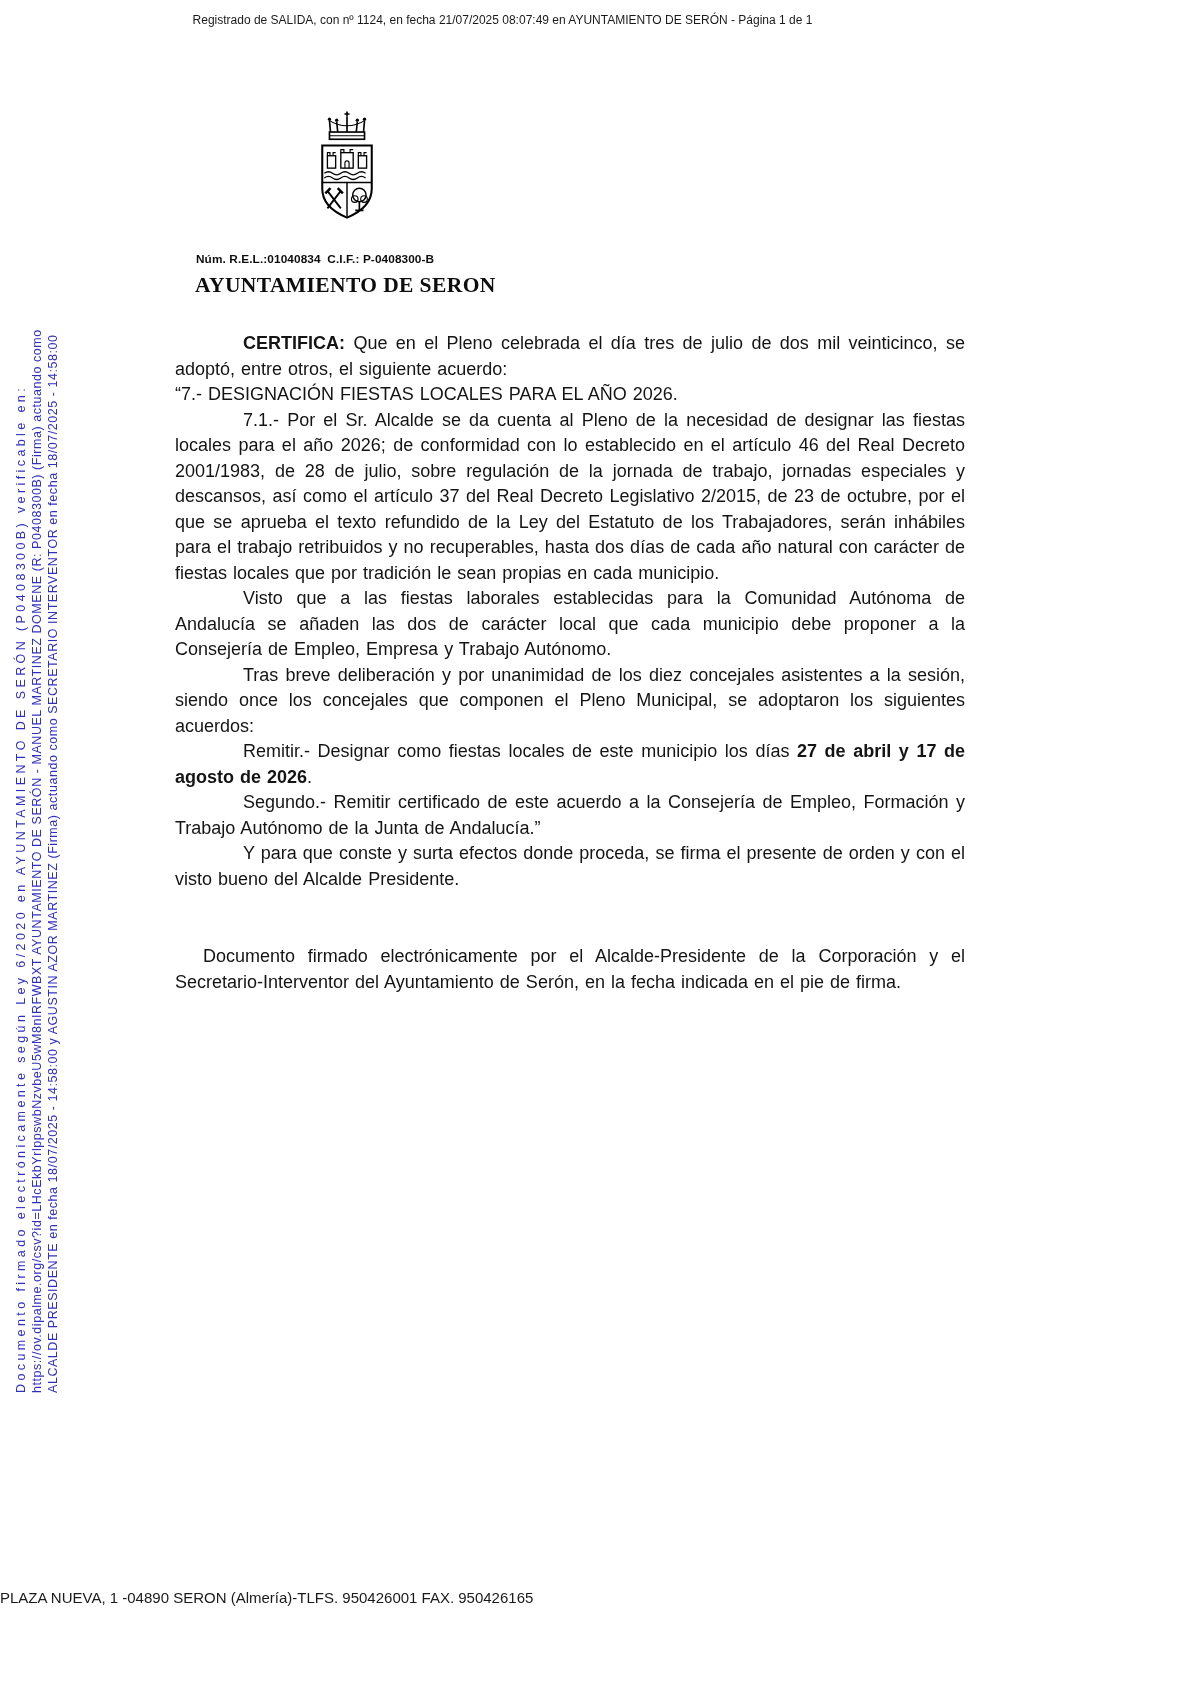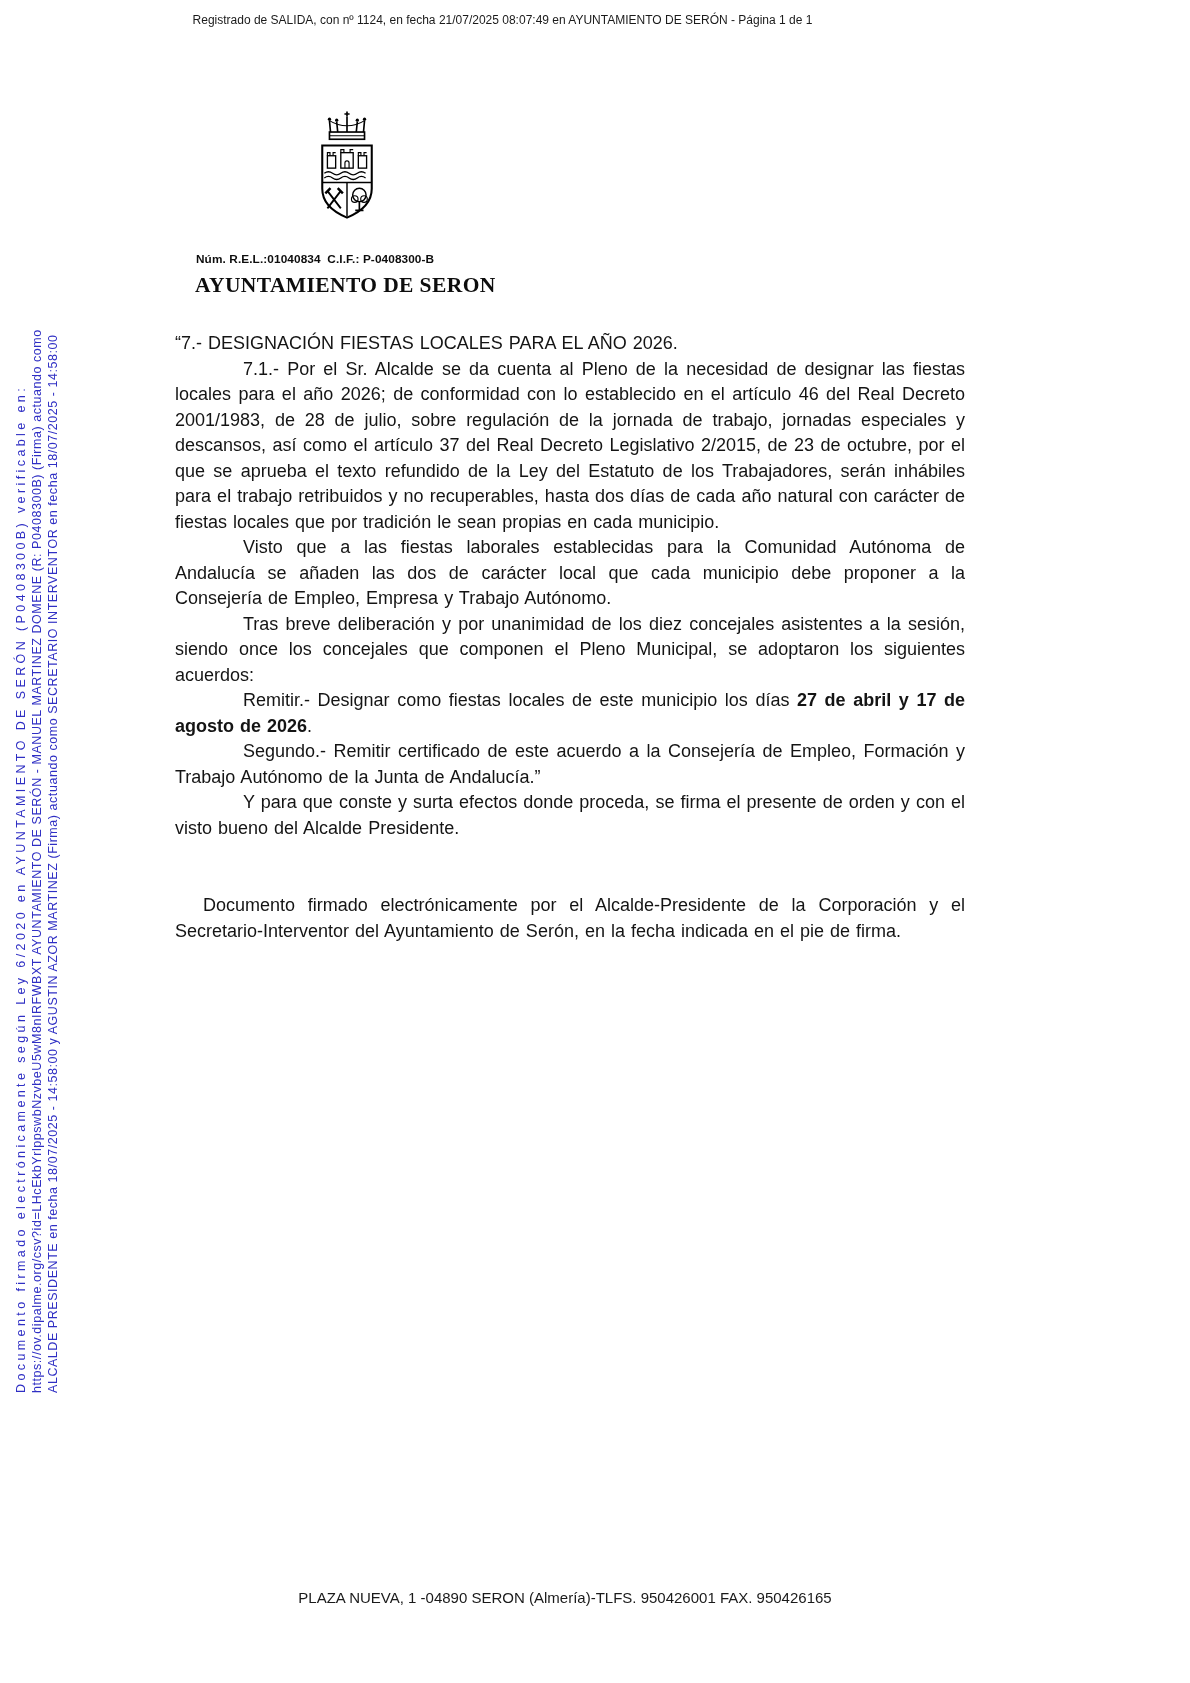--- a/index.html
+++ b/index.html
@@ -43,21 +43,21 @@
     word-spacing:1px; color:#141414;
   }
   .doc-body p { margin:0; text-indent:68px; }
   .doc-body p.noindent { text-indent:0; }
   .doc-body p.note { text-indent:28px; margin-top:52px; }
   .doc-body b { font-weight:bold; }
 
   
   .footer {
     position:absolute; top:1589px; left:0; width:1130px;
-    text-align:center; font-size:15px; color:#1a1a1a; white-space:nowrap;
+    text-align:left; font-size:15px; color:#1a1a1a; white-space:nowrap;
   }
 </style>
 </head>
 <body>
 
 <div class="page">
 
   <div class="stamp">Registrado de SALIDA, con nº 1124, en fecha 21/07/2025 08:07:49 en AYUNTAMIENTO DE SERÓN - Página 1 de 1</div>
 
   <div class="sidebar">
@@ -98,20 +98,21 @@
     <circle cx="44" cy="84" r="6.5" stroke-width="1.4"></circle>
     <circle cx="39.5" cy="88" r="3.2" stroke-width="1.1"></circle>
     <circle cx="48.5" cy="88" r="3.2" stroke-width="1.1"></circle>
     <path d="M44,90 V99 M40,99 H48" stroke-width="1.6"></path>
   </svg>
 
   <div class="org-name">AYUNTAMIENTO DE SERON</div>
   <div class="org-ids">Núm. R.E.L.:01040834&nbsp;&nbsp;C.I.F.: P-0408300-B</div>
 
   <div class="doc-body">
+    <p><b>CERTIFICA:</b><span> Que en el Pleno celebrada el día tres de julio de dos mil veinticinco, se adoptó, entre otros, el siguiente acuerdo:</span></p>
     <p class="noindent">“7.- DESIGNACIÓN FIESTAS LOCALES PARA EL AÑO 2026.</p>
     <p>7.1.- Por el Sr. Alcalde se da cuenta al Pleno de la necesidad de designar las fiestas locales para el año 2026; de conformidad con lo establecido en el artículo 46 del Real Decreto 2001/1983, de 28 de julio, sobre regulación de la jornada de trabajo, jornadas especiales y descansos, así como el artículo 37 del Real Decreto Legislativo 2/2015, de 23 de octubre, por el que se aprueba el texto refundido de la Ley del Estatuto de los Trabajadores, serán inhábiles para el trabajo retribuidos y no recuperables, hasta dos días de cada año natural con carácter de fiestas locales que por tradición le sean propias en cada municipio.</p>
     <p>Visto que a las fiestas laborales establecidas para la Comunidad Autónoma de Andalucía se añaden las dos de carácter local que cada municipio debe proponer a la Consejería de Empleo, Empresa y Trabajo Autónomo.</p>
     <p>Tras breve deliberación y por unanimidad de los diez concejales asistentes a la sesión, siendo once los concejales que componen el Pleno Municipal, se adoptaron los siguientes acuerdos:</p>
     <p><span>Remitir.- Designar como fiestas locales de este municipio los días </span><b>27 de abril y 17 de agosto de 2026</b><span>.</span></p>
     <p>Segundo.- Remitir certificado de este acuerdo a la Consejería de Empleo, Formación y Trabajo Autónomo de la Junta de Andalucía.”</p>
     <p>Y para que conste y surta efectos donde proceda, se firma el presente de orden y con el visto bueno del Alcalde Presidente.</p>
     <p class="note">Documento firmado electrónicamente por el Alcalde-Presidente de la Corporación y el Secretario-Interventor del Ayuntamiento de Serón, en la fecha indicada en el pie de firma.</p>
   </div>
 

